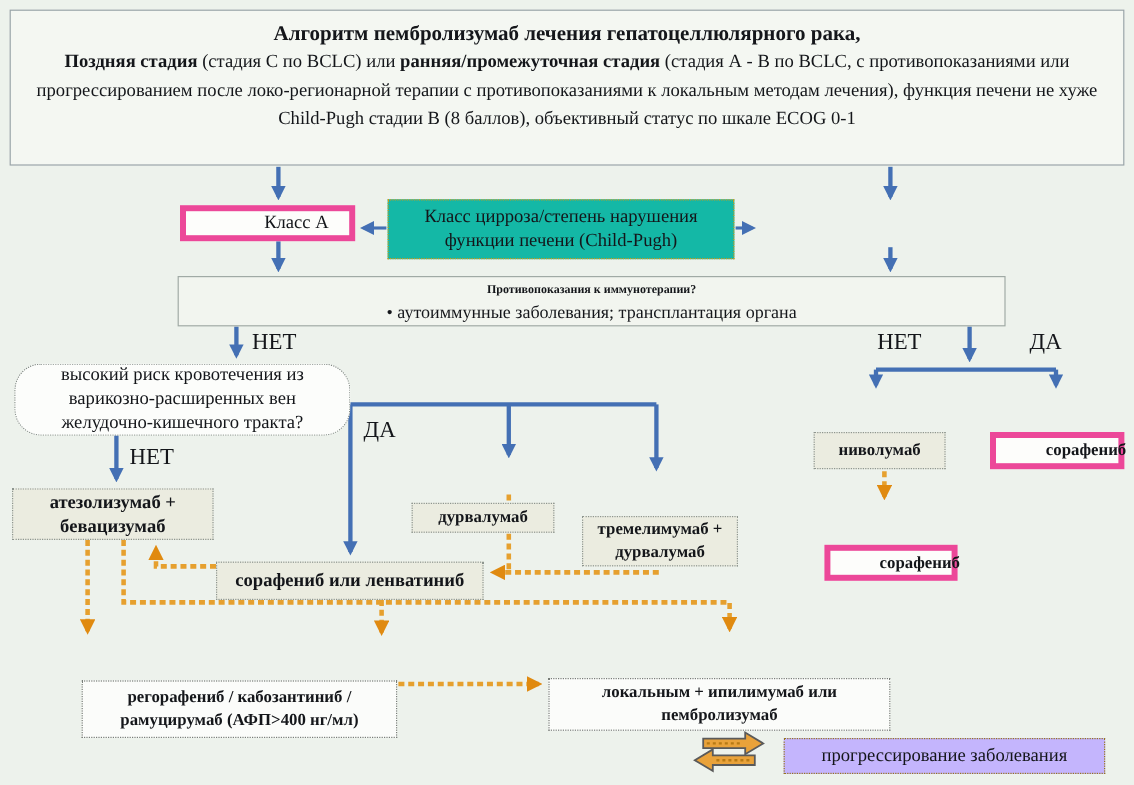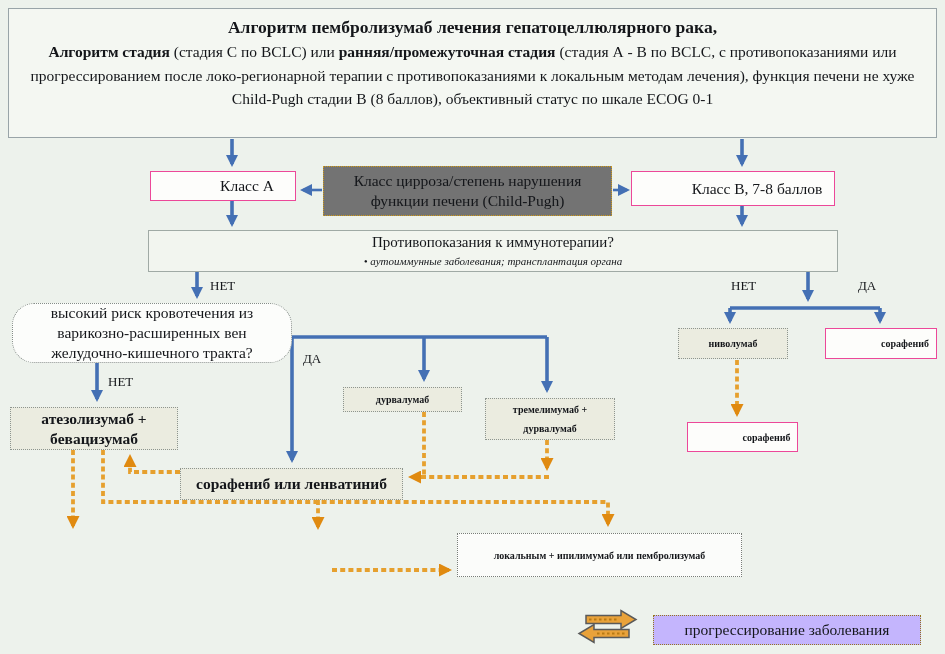--- a/index.html
+++ b/index.html
@@ -20,46 +20,46 @@
   
   .title-box{
     left:8px;top:8px;width:929px;height:130px;
     background:#f4f7f2;border:1px solid #99a4a8;
     display:block;padding:5px 10px 0;
   }
   .title-heading{font-size:17.5px;line-height:26px;font-weight:bold;text-align:center;}
   .title-body{font-size:15.5px;line-height:23.5px;text-align:center;}
   .title-body b{font-weight:bold;}
   
-  .whitebox{background:#fdfdfb;border:1px solid #ec4899;padding-left:48px;}
+  .whitebox{background:#fdfdfb;border:5px solid #ec4899;padding-left:48px;}
   .whitebox-dotted{background:#fcfdfb;border:1px dotted #858d88;}
   .drugbox{background:#ebece0;border:1px dotted #8d958f;font-weight:bold;}
   .paperbox{background:#fbfcfa;border:1px dotted #787d78;font-weight:bold;}
-  .t15{font-size:10px;line-height:19px;}
+  .t15{font-size:14px;line-height:19px;margin-top:32px;}
   .t155{font-size:15.5px;line-height:20px;}
   
   .class-a{left:150px;top:171px;width:146px;height:30px;}
-  .cirrhosis{left:323px;top:166px;width:289px;height:50px;background:#737373;border:1px dotted #cf9a18;padding:0 14px;}
+  .cirrhosis{left:323px;top:166px;width:289px;height:50px;background:#14b8a6;border:1px dotted #cf9a18;padding:0 14px;}
   .class-b{left:631px;top:171px;width:204px;height:35px;}
   .contra{left:148px;top:230px;width:690px;height:42px;background:#f2f5ef;border:1px solid #a0aaa5;}
-  .contra .q{font-weight:normal;font-size:15px;line-height:20px;}
-  .contra .d{font-size:11px;line-height:19px;font-style:italic;}
+  .contra .q{font-weight:bold;font-size:10px;line-height:20px;}
+  .contra .d{font-size:15px;line-height:19px;}
   .risk{left:12px;top:303px;width:280px;height:60px;padding:0 8px;border-radius:22px;}
   .atezo{left:10px;top:407px;width:168px;height:43px;}
   .durva{left:343px;top:387px;width:119px;height:25px;}
   .treme{left:485px;top:398px;width:130px;height:42px;}
   .soraf-lenva{left:180px;top:468px;width:223px;height:32px;}
   .nivo{left:678px;top:328px;width:110px;height:31px;}
   .soraf-right{left:825px;top:328px;width:112px;height:31px;font-weight:bold;}
   .soraf-mid{left:687px;top:422px;width:111px;height:30px;font-weight:bold;}
   .rego{left:68px;top:535px;width:263px;height:48px;padding:0 4px;}
   .nivo-ipi{left:457px;top:533px;width:285px;height:44px;}
   .legend-box{left:653px;top:615px;width:268px;height:30px;background:#c4b5fd;border:1px dotted #97771a;}
   
-  .lbl{position:absolute;z-index:2;font-size:13px;line-height:18px;}
+  .lbl{position:absolute;z-index:2;font-size:19px;line-height:18px;}
   .lbl-no-left{left:210px;top:277px;}
   .lbl-no-right{left:731px;top:277px;}
   .lbl-yes-right{left:858px;top:277px;}
   .lbl-yes-mid{left:303px;top:350px;}
   .lbl-no-risk{left:108px;top:373px;}
 </style>
 </head>
 <body>
 
 <div class="stage">
@@ -108,26 +108,25 @@
     <g>
       <path d="M586,615.5 L621,615.5 L621,610.5 L636,619.5 L621,628.5 L621,623.5 L586,623.5 Z" fill="#e9a23a" stroke="#5a5a5a" stroke-width="1.5"></path>
       <path d="M589,619.5 H618" stroke="#b87a14" stroke-width="2" stroke-dasharray="2.5 2.5"></path>
       <path d="M629,629.5 L594,629.5 L594,624.5 L579,633.5 L594,642.5 L594,637.5 L629,637.5 Z" fill="#e9a23a" stroke="#5a5a5a" stroke-width="1.5"></path>
       <path d="M597,633.5 H626" stroke="#b87a14" stroke-width="2" stroke-dasharray="2.5 2.5"></path>
     </g>
   </svg>
 
   <div class="box title-box">
     <div class="title-heading">Алгоритм пембролизумаб лечения гепатоцеллюлярного рака,</div>
-    <div class="title-body"><b>Алгоритм стадия</b><span> (стадия С по BCLC) или </span><b>ранняя/промежуточная стадия</b><span> (стадия А - В по BCLC, с противопоказаниями или прогрессированием после локо-регионарной терапии с противопоказаниями к локальным методам лечения), функция печени не хуже Child-Pugh стадии В (8 баллов), объективный статус по шкале ECOG 0-1</span></div>
+    <div class="title-body"><b>Поздняя стадия</b><span> (стадия С по BCLC) или </span><b>ранняя/промежуточная стадия</b><span> (стадия А - В по BCLC, с противопоказаниями или прогрессированием после локо-регионарной терапии с противопоказаниями к локальным методам лечения), функция печени не хуже Child-Pugh стадии В (8 баллов), объективный статус по шкале ECOG 0-1</span></div>
   </div>
 
   <div class="box whitebox class-a t155">Класс А</div>
   <div class="box cirrhosis t155">Класс цирроза/степень нарушения функции печени (Child-Pugh)</div>
-  <div class="box whitebox class-b t155">Класс В, 7-8 баллов</div>
 
   <div class="box contra">
     <div class="q">Противопоказания к иммунотерапии?</div>
     <div class="d">• аутоиммунные заболевания; трансплантация органа</div>
   </div>
 
   <div class="lbl lbl-no-left">НЕТ</div>
   <div class="lbl lbl-no-right">НЕТ</div>
   <div class="lbl lbl-yes-right">ДА</div>
   <div class="lbl lbl-yes-mid">ДА</div>
@@ -135,17 +134,18 @@
 
   <div class="box whitebox-dotted risk t155">высокий риск кровотечения из варикозно-расширенных вен желудочно-кишечного тракта?</div>
 
   <div class="box drugbox atezo t155">атезолизумаб + бевацизумаб</div>
   <div class="box drugbox treme t15">тремелимумаб + дурвалумаб</div>
   <div class="box drugbox durva t15">дурвалумаб</div>
   <div class="box drugbox soraf-lenva t155">сорафениб или ленватиниб</div>
   <div class="box drugbox nivo t15">ниволумаб</div>
   <div class="box whitebox soraf-right t15">сорафениб</div>
   <div class="box whitebox soraf-mid t15">сорафениб</div>
+  <div class="box paperbox rego t15">регорафениб / кабозантиниб / рамуцирумаб (АФП&gt;400 нг/мл)</div>
   <div class="box paperbox nivo-ipi t15">локальным + ипилимумаб или пембролизумаб</div>
 
   <div class="box legend-box t155">прогрессирование заболевания</div>
 
 </div>
 
 </body></html>

